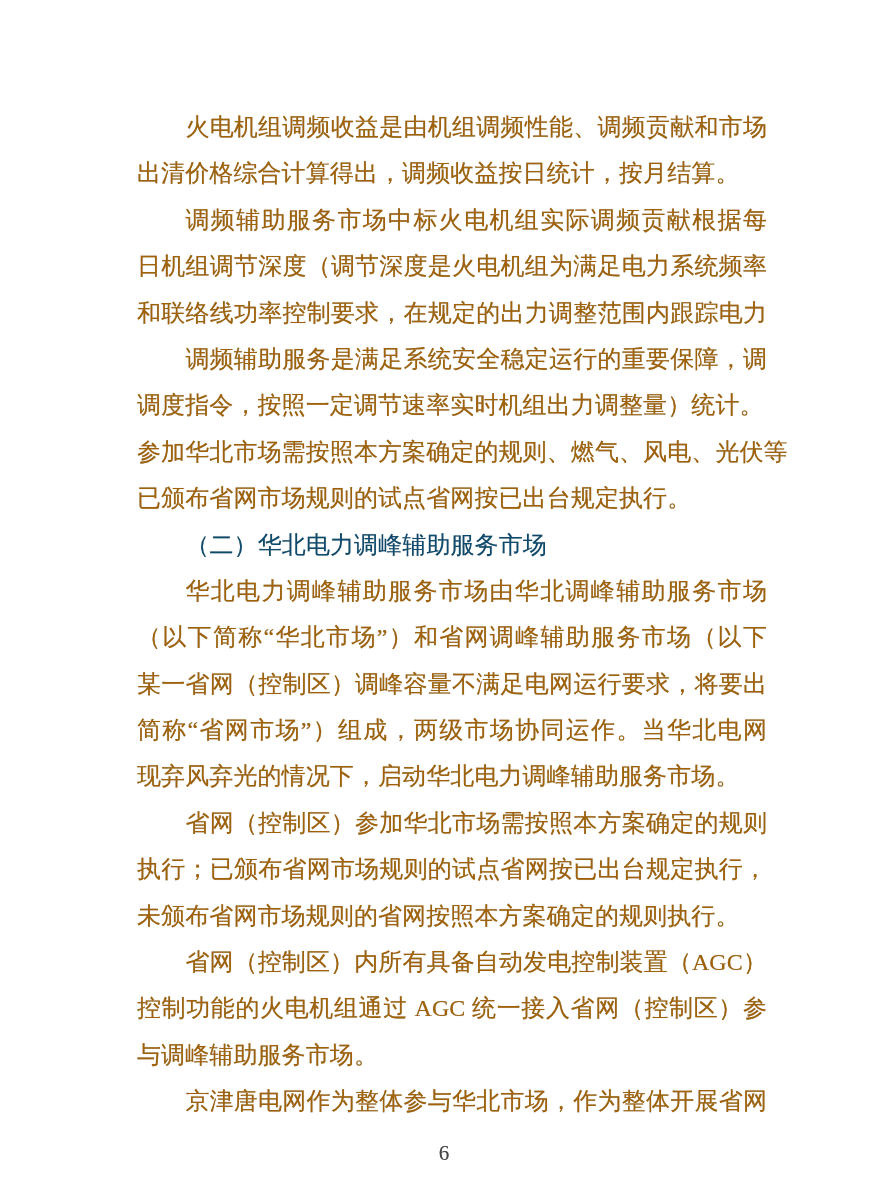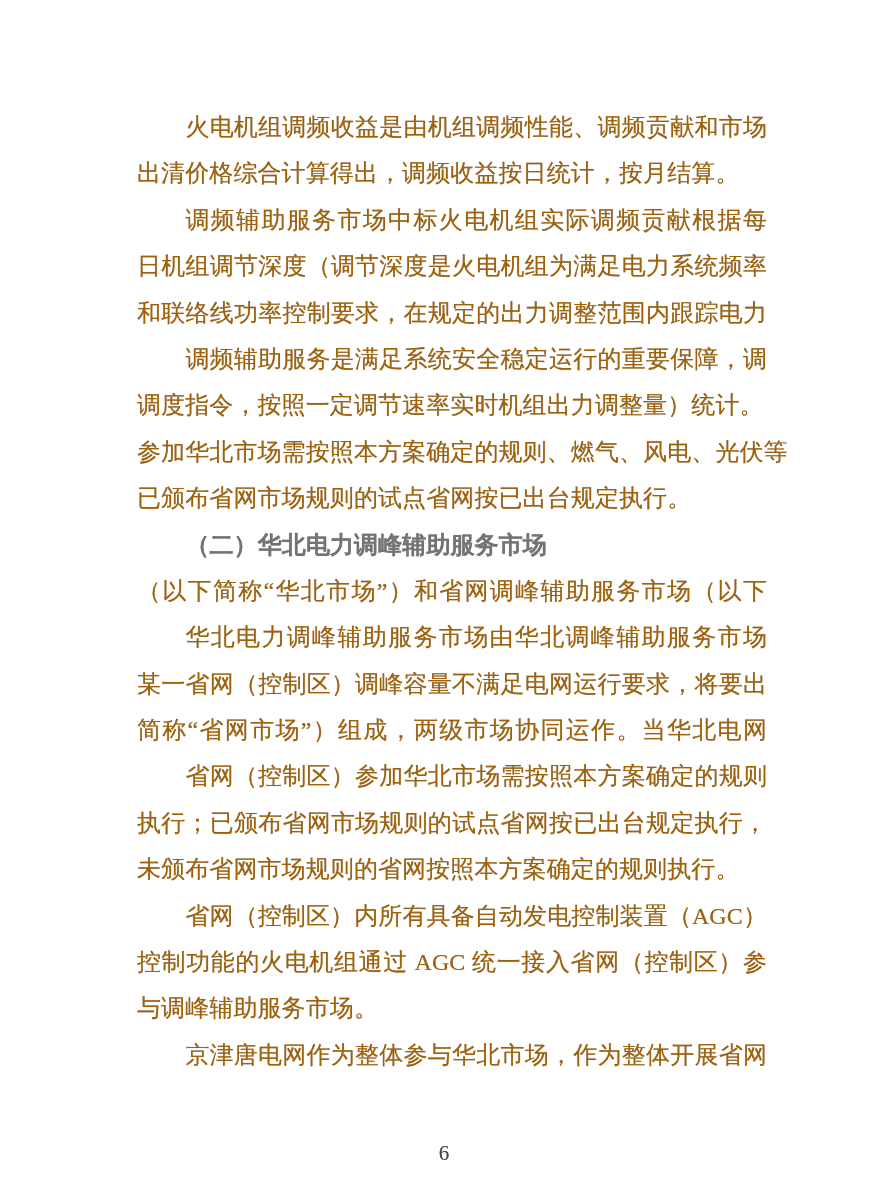--- a/index.html
+++ b/index.html
@@ -38,22 +38,22 @@
   }
   .line.fill {
     text-align: justify;
     text-align-last: justify;
     text-justify: inter-character;
   }
   .line.indent {
     text-indent: 48.4px;
   }
   .line.bold {
-    font-weight: 700;
-    color: #737373;
+    font-weight: 400;
+    color: #0c4a6e;
   }
   .page-number {
     position: absolute;
     top: 1138px;
     left: 0;
     width: 100%;
     text-align: center;
     font-size: 21px;
     line-height: 30px;
     color: #474747;
@@ -68,24 +68,25 @@
       <div class="line indent fill">火电机组调频收益是由机组调频性能、调频贡献和市场</div>
       <div class="line">出清价格综合计算得出，调频收益按日统计，按月结算。</div>
       <div class="line indent fill">调频辅助服务市场中标火电机组实际调频贡献根据每</div>
       <div class="line fill">日机组调节深度（调节深度是火电机组为满足电力系统频率</div>
       <div class="line fill">和联络线功率控制要求，在规定的出力调整范围内跟踪电力</div>
       <div class="line indent fill">调频辅助服务是满足系统安全稳定运行的重要保障，调</div>
       <div class="line">调度指令，按照一定调节速率实时机组出力调整量）统计。</div>
       <div class="line fill">参加华北市场需按照本方案确定的规则、燃气、风电、光伏等</div>
       <div class="line">已颁布省网市场规则的试点省网按已出台规定执行。</div>
       <div class="line indent bold">（二）华北电力调峰辅助服务市场</div>
+      <div class="line indent fill">华北电力调峰辅助服务市场由华北调峰辅助服务市场</div>
       <div class="line fill">（以下简称“华北市场”）和省网调峰辅助服务市场（以下</div>
-      <div class="line indent fill">华北电力调峰辅助服务市场由华北调峰辅助服务市场</div>
       <div class="line fill">某一省网（控制区）调峰容量不满足电网运行要求，将要出</div>
       <div class="line fill">简称“省网市场”）组成，两级市场协同运作。当华北电网</div>
+      <div class="line">现弃风弃光的情况下，启动华北电力调峰辅助服务市场。</div>
       <div class="line indent fill">省网（控制区）参加华北市场需按照本方案确定的规则</div>
       <div class="line fill">执行；已颁布省网市场规则的试点省网按已出台规定执行，</div>
       <div class="line">未颁布省网市场规则的省网按照本方案确定的规则执行。</div>
       <div class="line indent fill">省网（控制区）内所有具备自动发电控制装置（AGC）</div>
       <div class="line fill">控制功能的火电机组通过 AGC 统一接入省网（控制区）参</div>
       <div class="line">与调峰辅助服务市场。</div>
       <div class="line indent fill">京津唐电网作为整体参与华北市场，作为整体开展省网</div>
     </div>
   <div class="page-number" style="color: rgb(71, 71, 71);">6</div>
 </div>

